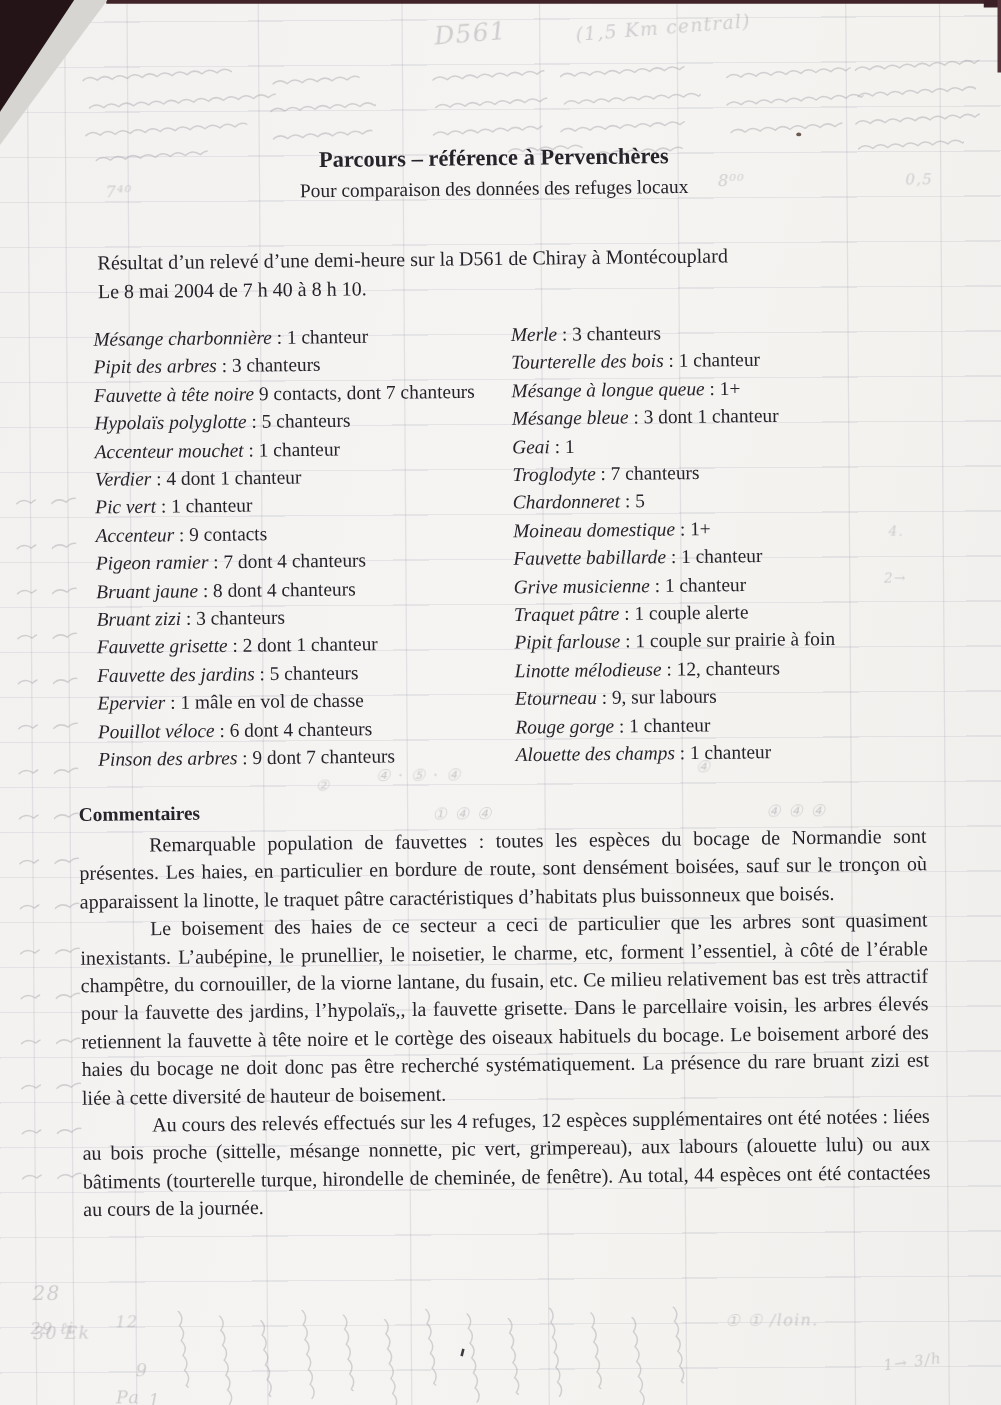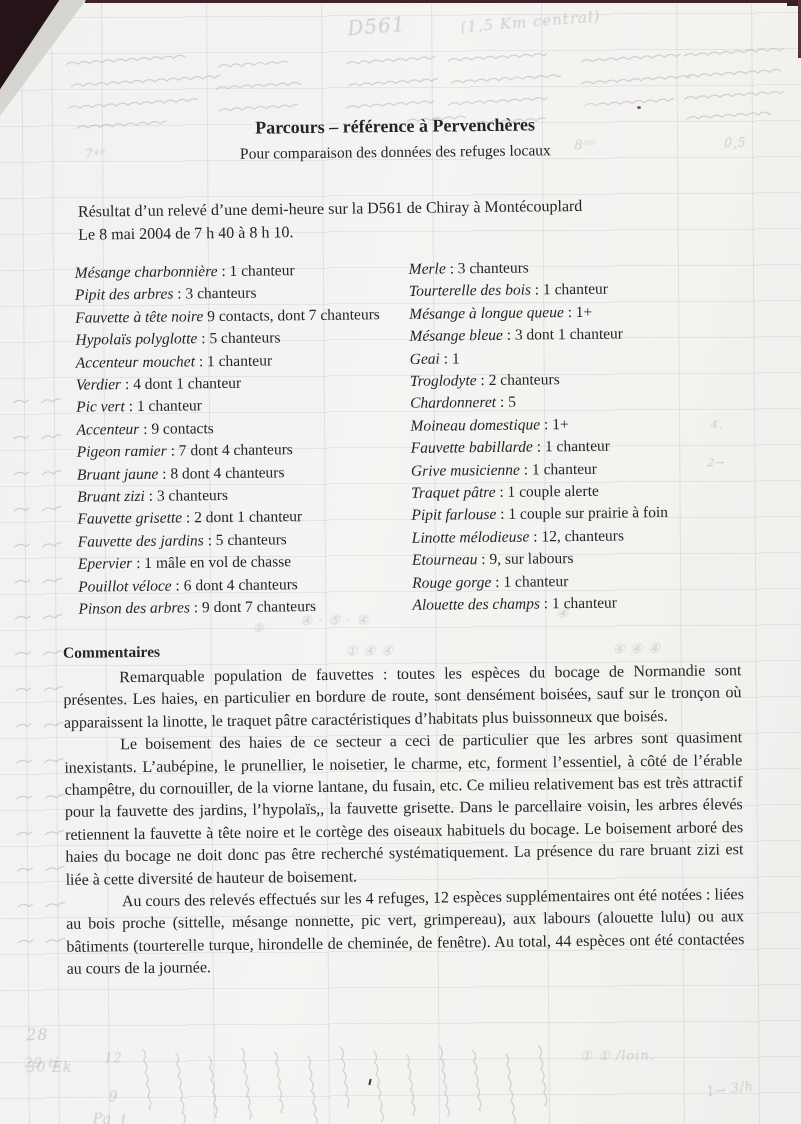--- a/index.html
+++ b/index.html
@@ -21,21 +21,21 @@
   .pn-1{left:465px;top:14px;font-size:15px;transform:rotate(-4deg);}
   .pn-2{left:88px;top:144px;font-size:13px;}
   .pn-3{left:578px;top:139px;font-size:13px;font-style:italic;}
   .pn-4{left:728px;top:139px;font-size:12px;}
   .pn-5{left:300px;top:612px;font-size:13px;}
   .pn-6{left:556px;top:607px;font-size:13px;}
   .pn-7{left:345px;top:643px;font-size:13px;}
   .pn-8{left:612px;top:643px;font-size:13px;}
   .pn-9{left:22px;top:1022px;font-size:16px;}
   .pn-10{left:20px;top:1052px;font-size:13px;}
-  .pn-11{left:100px;top:1048px;font-size:13px;text-align:center;}
+  .pn-11{left:88px;top:1048px;font-size:13px;text-align:center;}
   .pn-12{left:22px;top:1056px;font-size:14px;}
   .pn-13{left:104px;top:1086px;font-size:14px;}
   .pn-14{left:88px;top:1108px;font-size:14px;}
   .pn-15{left:114px;top:1110px;font-size:14px;}
   .pn-16{left:576px;top:1050px;font-size:13px;}
   .pn-17{left:702px;top:1085px;font-size:12px;transform:rotate(-7deg);}
   .pn-18{left:712px;top:421px;font-size:11px;}
   .pn-19{left:708px;top:459px;font-size:11px;}
   .pn-20{left:252px;top:620px;font-size:12px;}
   .sq{position:absolute;opacity:.45;}
@@ -338,21 +338,21 @@
         <div class="bird"><i>Epervier</i><span> : 1 mâle en vol de chasse</span></div>
         <div class="bird"><i>Pouillot véloce</i><span> : 6 dont 4 chanteurs</span></div>
         <div class="bird"><i>Pinson des arbres</i><span> : 9 dont 7 chanteurs</span></div>
       </div>
     <div class="bird-col col-right">
         <div class="bird"><i>Merle</i><span> : 3 chanteurs</span></div>
         <div class="bird"><i>Tourterelle des bois</i><span> : 1 chanteur</span></div>
         <div class="bird"><i>Mésange à longue queue</i><span> : 1+</span></div>
         <div class="bird"><i>Mésange bleue</i><span> : 3 dont 1 chanteur</span></div>
         <div class="bird"><i>Geai</i><span> : 1</span></div>
-        <div class="bird"><i>Troglodyte</i><span> : 2 chanteurs</span></div>
+        <div class="bird"><i>Troglodyte</i><span> : 7 chanteurs</span></div>
         <div class="bird"><i>Chardonneret</i><span> : 5</span></div>
         <div class="bird"><i>Moineau domestique</i><span> : 1+</span></div>
         <div class="bird"><i>Fauvette babillarde</i><span> : 1 chanteur</span></div>
         <div class="bird"><i>Grive musicienne</i><span> : 1 chanteur</span></div>
         <div class="bird"><i>Traquet pâtre</i><span> : 1 couple alerte</span></div>
         <div class="bird"><i>Pipit farlouse</i><span> : 1 couple sur prairie à foin</span></div>
         <div class="bird"><i>Linotte mélodieuse</i><span> : 12, chanteurs</span></div>
         <div class="bird"><i>Etourneau</i><span> : 9, sur labours</span></div>
         <div class="bird"><i>Rouge gorge</i><span> : 1 chanteur</span></div>
         <div class="bird"><i>Alouette des champs</i><span> : 1 chanteur</span></div>

